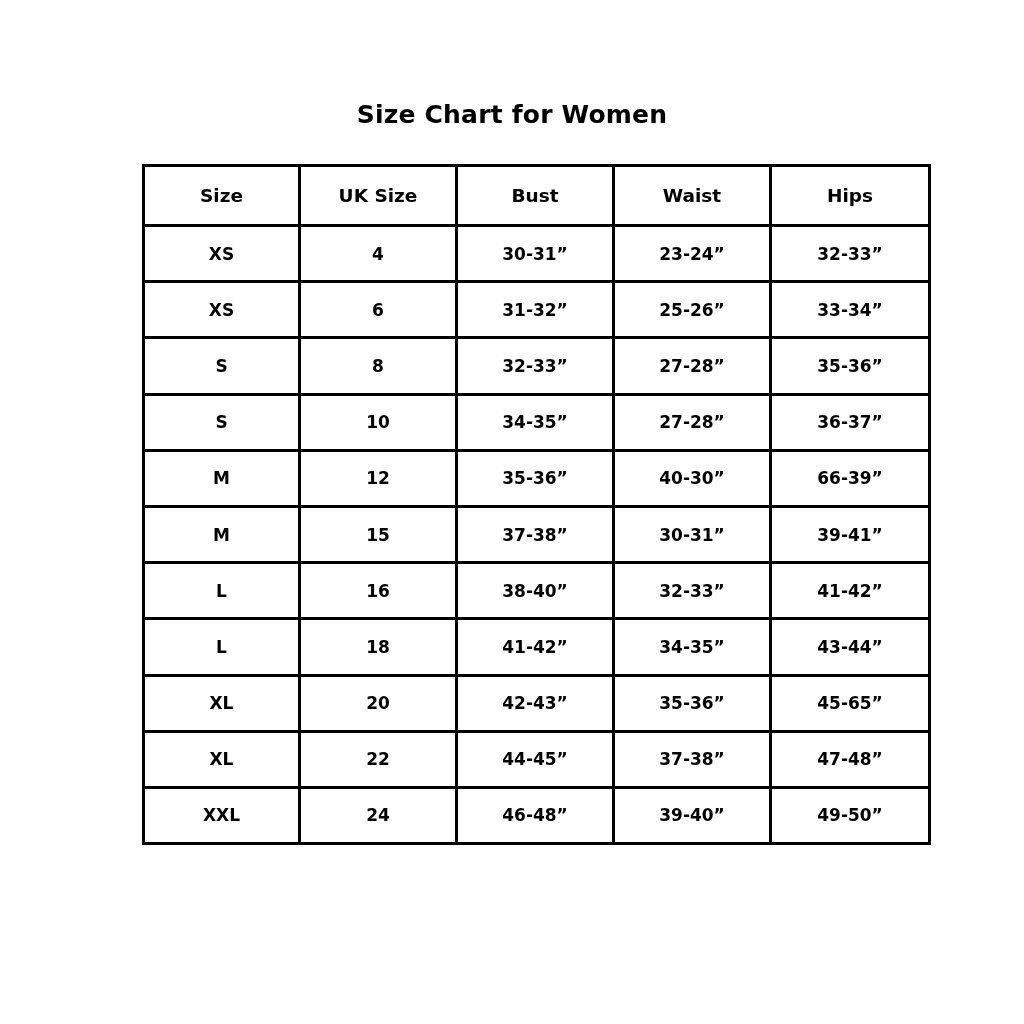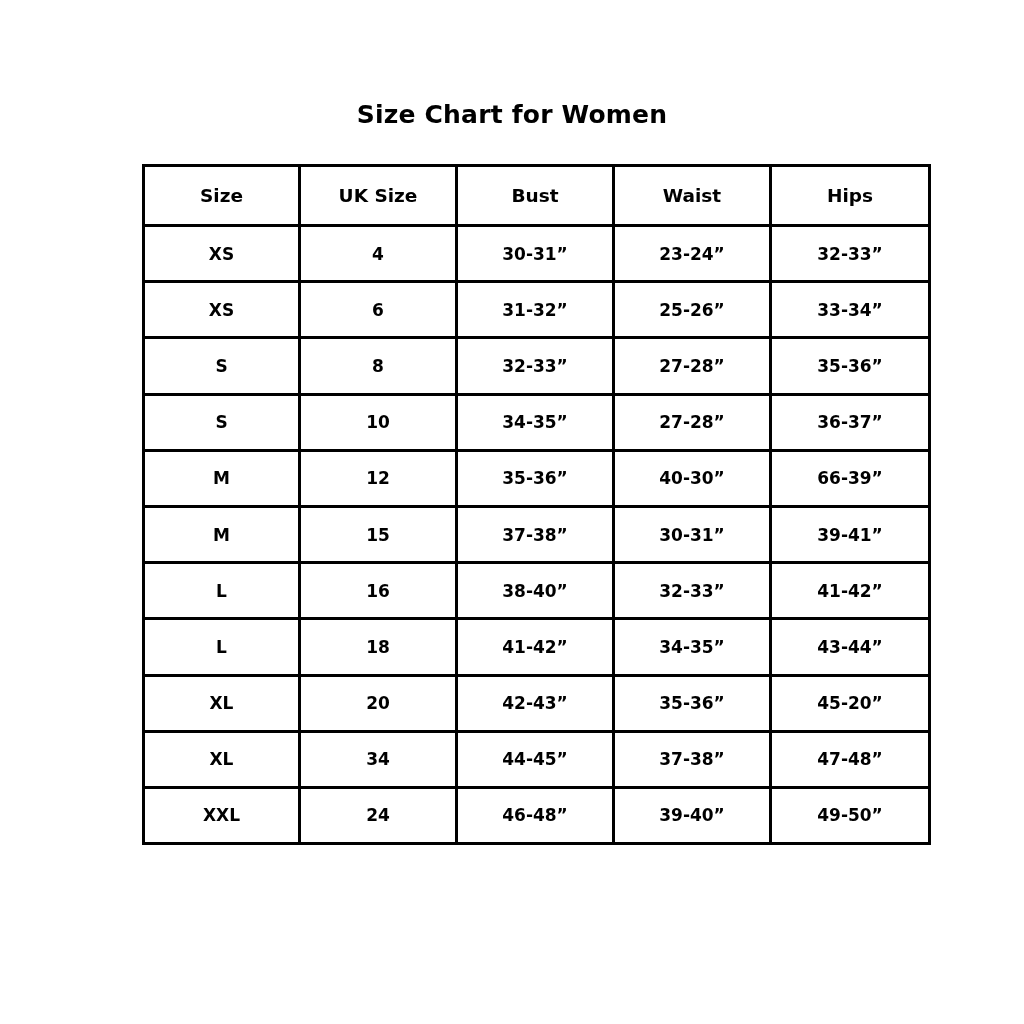--- a/index.html
+++ b/index.html
@@ -142,25 +142,25 @@
           <td>18</td>
           <td>41-42”</td>
           <td>34-35”</td>
           <td>43-44”</td>
         </tr>
         <tr>
           <td>XL</td>
           <td>20</td>
           <td>42-43”</td>
           <td>35-36”</td>
-          <td>45-20”</td>
+          <td>45-65”</td>
         </tr>
         <tr>
           <td>XL</td>
-          <td>34</td>
+          <td>22</td>
           <td>44-45”</td>
           <td>37-38”</td>
           <td>47-48”</td>
         </tr>
         <tr>
           <td>XXL</td>
           <td>24</td>
           <td>46-48”</td>
           <td>39-40”</td>
           <td>49-50”</td>

